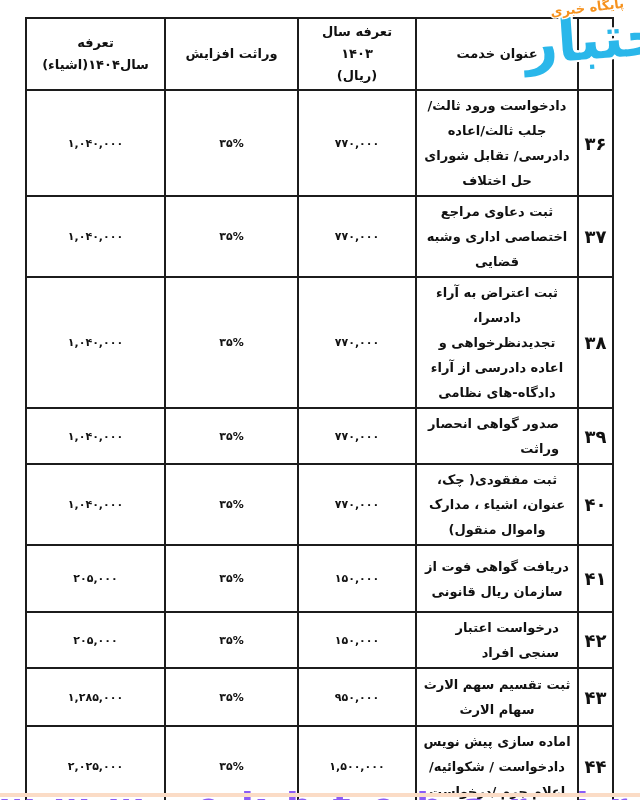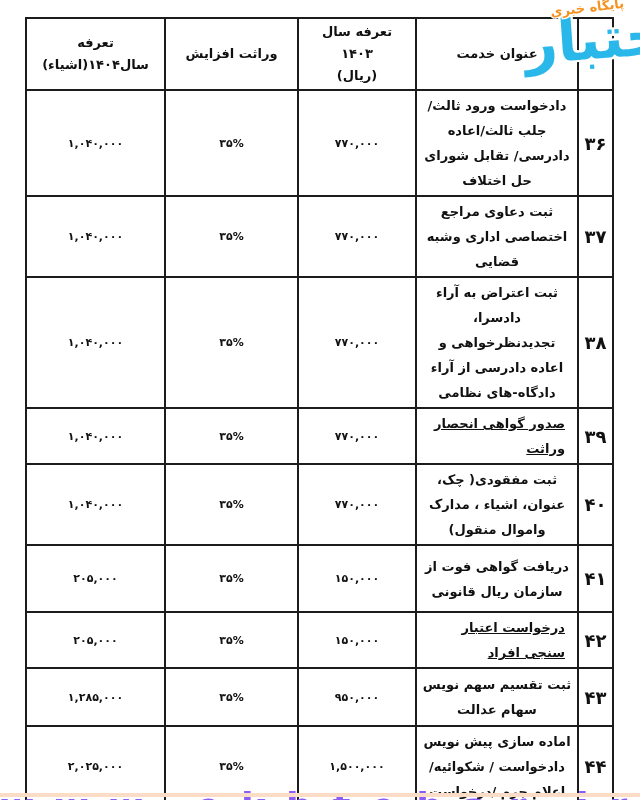--- a/index.html
+++ b/index.html
@@ -13,21 +13,21 @@
     position:absolute; top:17px; left:25px; width:587px;
     border-collapse:collapse; table-layout:fixed; direction:rtl;
   }
   table.tariff th, table.tariff td {
     border:2px solid #1c1c1c; text-align:center; vertical-align:middle;
     font-weight:bold; padding:2px 5px; overflow:hidden;
   }
   th { font-size:13px; line-height:22px; }
   td.num   { font-size:18px; }
   td.service { font-size:13px; line-height:25px; }
-  td.service.ta-r { text-align:right; padding-right:12px;text-decoration:underline; }
+  td.service.ta-r { text-align:right; padding-right:18px; }
   td.money, td.pct { font-size:11px; direction:ltr; letter-spacing:0.5px; }
   
   .logo {
     position:absolute; top:0; right:-14px; width:130px; text-align:center;
     transform:rotate(-4deg); pointer-events:none;
   }
   .logo-tagline {
     color:#f6921e; font-size:13px; font-weight:bold; transform:rotate(-3deg);
     text-shadow:-1px -1px 0 #fff, 1px -1px 0 #fff, -1px 1px 0 #fff, 1px 1px 0 #fff;
   }
@@ -120,21 +120,21 @@
       </tr>
       <tr style="height:45px">
         <td class="num">۴۲</td>
         <td class="service ta-r">درخواست اعتبار سنجی افراد</td>
         <td class="money">۱۵۰,۰۰۰</td>
         <td class="pct">۳۵%</td>
         <td class="money">۲۰۵,۰۰۰</td>
       </tr>
       <tr style="height:58px">
         <td class="num">۴۳</td>
-        <td class="service">ثبت تقسیم سهم نویس سهام عدالت</td>
+        <td class="service">ثبت تقسیم سهم الارث سهام الارث</td>
         <td class="money">۹۵۰,۰۰۰</td>
         <td class="pct">۳۵%</td>
         <td class="money">۱,۲۸۵,۰۰۰</td>
       </tr>
       <tr style="height:79px">
         <td class="num">۴۴</td>
         <td class="service">اماده سازی پیش نویس دادخواست / شکوائیه/ اعلام جرم /درخواست</td>
         <td class="money">۱,۵۰۰,۰۰۰</td>
         <td class="pct">۳۵%</td>
         <td class="money">۲,۰۲۵,۰۰۰</td>

